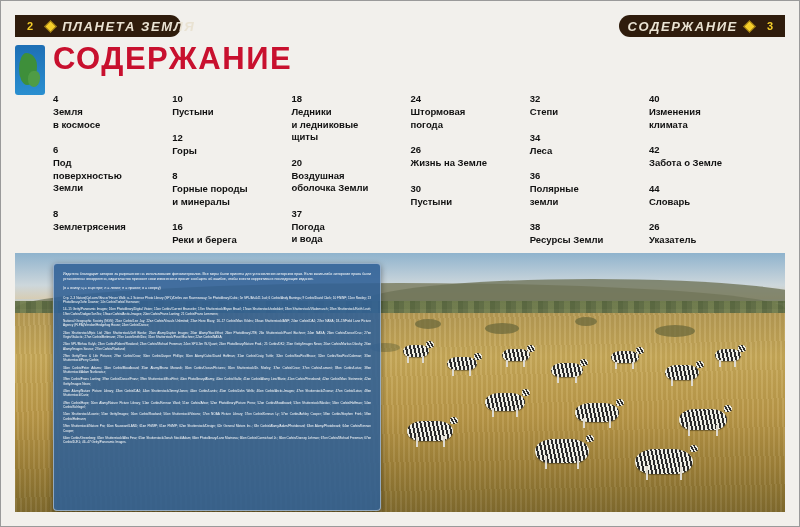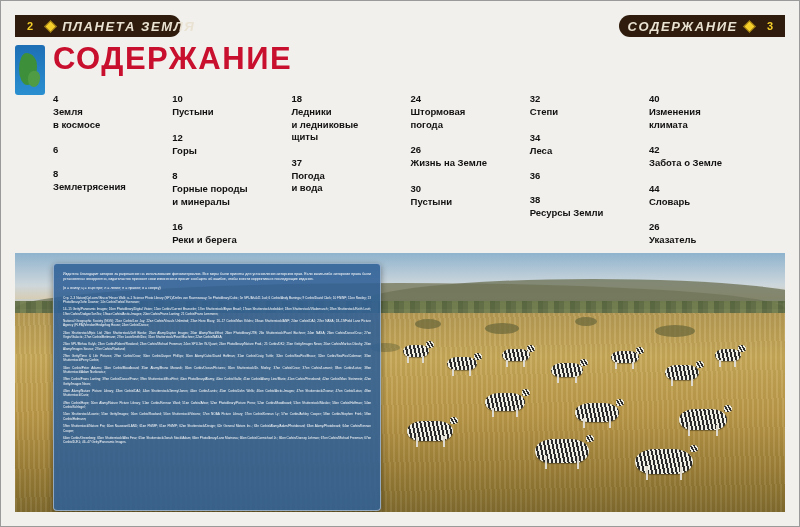--- a/index.html
+++ b/index.html
@@ -277,20 +277,23 @@
   <div class="toc">
 
     <div class="toc-col">
       <div class="toc-item">
         <div class="toc-num">4</div>
         <div class="toc-label">Земля
 в космосе</div>
       </div>
       <div class="toc-item">
         <div class="toc-num">6</div>
+        <div class="toc-label">Под
+поверхностью
+Земли</div>
       </div>
       <div class="toc-item">
         <div class="toc-num">8</div>
         <div class="toc-label">Землетрясения</div>
       </div>
     </div>
 
     <div class="toc-col">
       <div class="toc-item">
         <div class="toc-num">10</div>
@@ -312,20 +315,25 @@
     </div>
 
     <div class="toc-col">
       <div class="toc-item">
         <div class="toc-num">18</div>
         <div class="toc-label">Ледники
 и ледниковые
 щиты</div>
       </div>
       <div class="toc-item">
+        <div class="toc-num">20</div>
+        <div class="toc-label">Воздушная
+оболочка Земли</div>
+      </div>
+      <div class="toc-item">
         <div class="toc-num">37</div>
         <div class="toc-label">Погода
 и вода</div>
       </div>
     </div>
 
     <div class="toc-col">
       <div class="toc-item">
         <div class="toc-num">24</div>
         <div class="toc-label">Штормовая
@@ -345,20 +353,22 @@
       <div class="toc-item">
         <div class="toc-num">32</div>
         <div class="toc-label">Степи</div>
       </div>
       <div class="toc-item">
         <div class="toc-num">34</div>
         <div class="toc-label">Леса</div>
       </div>
       <div class="toc-item">
         <div class="toc-num">36</div>
+        <div class="toc-label">Полярные
+земли</div>
       </div>
       <div class="toc-item">
         <div class="toc-num">38</div>
         <div class="toc-label">Ресурсы Земли</div>
       </div>
     </div>
 
     <div class="toc-col">
       <div class="toc-item">
         <div class="toc-num">40</div>

